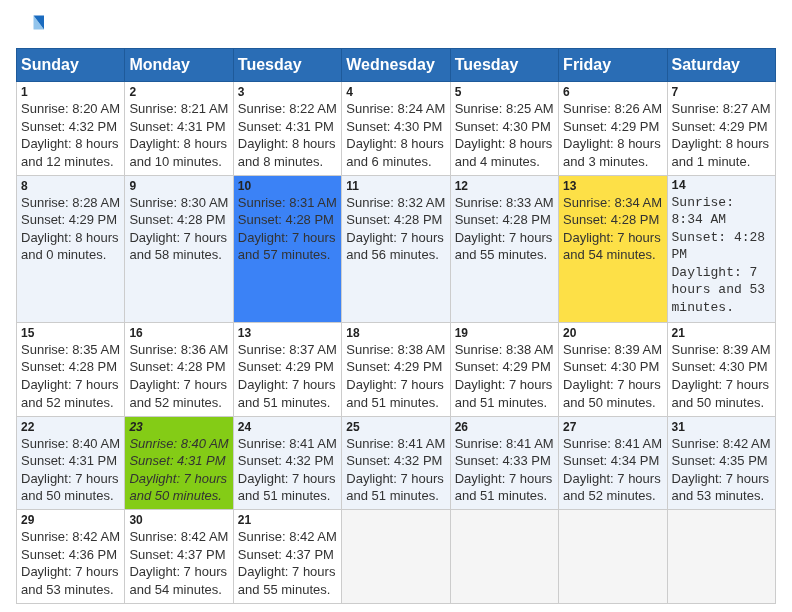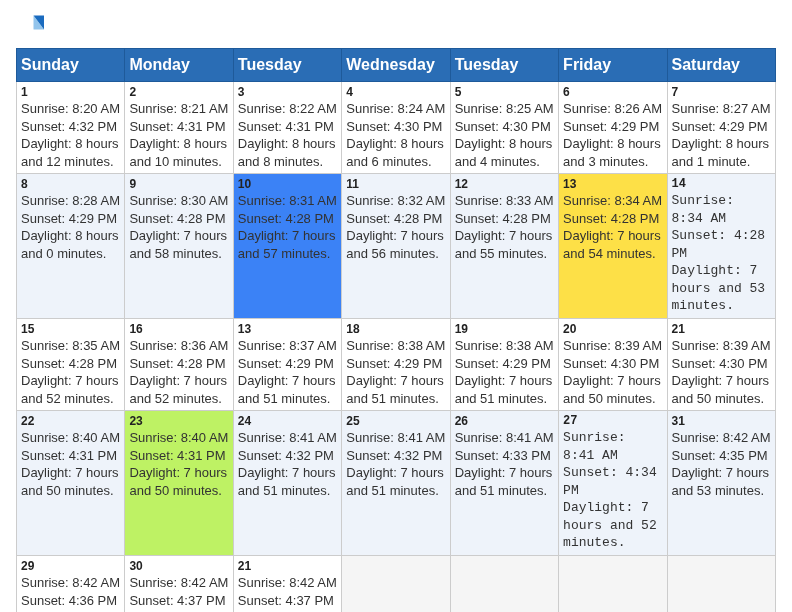--- a/index.html
+++ b/index.html
@@ -183,29 +183,29 @@
           <td><span class="day-num">19</span>
 <span class="cell-text">Sunrise: 8:38 AM<br>Sunset: 4:29 PM<br>Daylight: 7 hours and 51 minutes.</span></td>
           <td><span class="day-num">20</span>
 <span class="cell-text">Sunrise: 8:39 AM<br>Sunset: 4:30 PM<br>Daylight: 7 hours and 50 minutes.</span></td>
           <td><span class="day-num">21</span>
 <span class="cell-text">Sunrise: 8:39 AM<br>Sunset: 4:30 PM<br>Daylight: 7 hours and 50 minutes.</span></td>
         </tr>
         <tr>
           <td style="background: rgb(238, 243, 250);"><span class="day-num">22</span>
 <span class="cell-text">Sunrise: 8:40 AM<br>Sunset: 4:31 PM<br>Daylight: 7 hours and 50 minutes.</span></td>
-          <td style="background: #bef264;"><span class="day-num">23</span>
+          <td style="background: #84cc16; font-style: italic;"><span class="day-num">23</span>
 <span class="cell-text">Sunrise: 8:40 AM<br>Sunset: 4:31 PM<br>Daylight: 7 hours and 50 minutes.</span></td>
           <td style="background: rgb(238, 243, 250);"><span class="day-num">24</span>
 <span class="cell-text">Sunrise: 8:41 AM<br>Sunset: 4:32 PM<br>Daylight: 7 hours and 51 minutes.</span></td>
           <td style="background: rgb(238, 243, 250); margin-top: 44px;"><span class="day-num">25</span>
 <span class="cell-text">Sunrise: 8:41 AM<br>Sunset: 4:32 PM<br>Daylight: 7 hours and 51 minutes.</span></td>
           <td style="background: rgb(238, 243, 250);"><span class="day-num">26</span>
 <span class="cell-text">Sunrise: 8:41 AM<br>Sunset: 4:33 PM<br>Daylight: 7 hours and 51 minutes.</span></td>
-          <td style="background: rgb(238, 243, 250); font-family: Liberation Mono, monospace;"><span class="day-num">27</span>
+          <td style="background: rgb(238, 243, 250);"><span class="day-num">27</span>
 <span class="cell-text">Sunrise: 8:41 AM<br>Sunset: 4:34 PM<br>Daylight: 7 hours and 52 minutes.</span></td>
           <td style="background: rgb(238, 243, 250);"><span class="day-num">31</span>
 <span class="cell-text">Sunrise: 8:42 AM<br>Sunset: 4:35 PM<br>Daylight: 7 hours and 53 minutes.</span></td>
         </tr>
         <tr>
           <td><span class="day-num">29</span>
 <span class="cell-text">Sunrise: 8:42 AM<br>Sunset: 4:36 PM<br>Daylight: 7 hours and 53 minutes.</span></td>
           <td><span class="day-num">30</span>
 <span class="cell-text">Sunrise: 8:42 AM<br>Sunset: 4:37 PM<br>Daylight: 7 hours and 54 minutes.</span></td>
           <td><span class="day-num">21</span>

